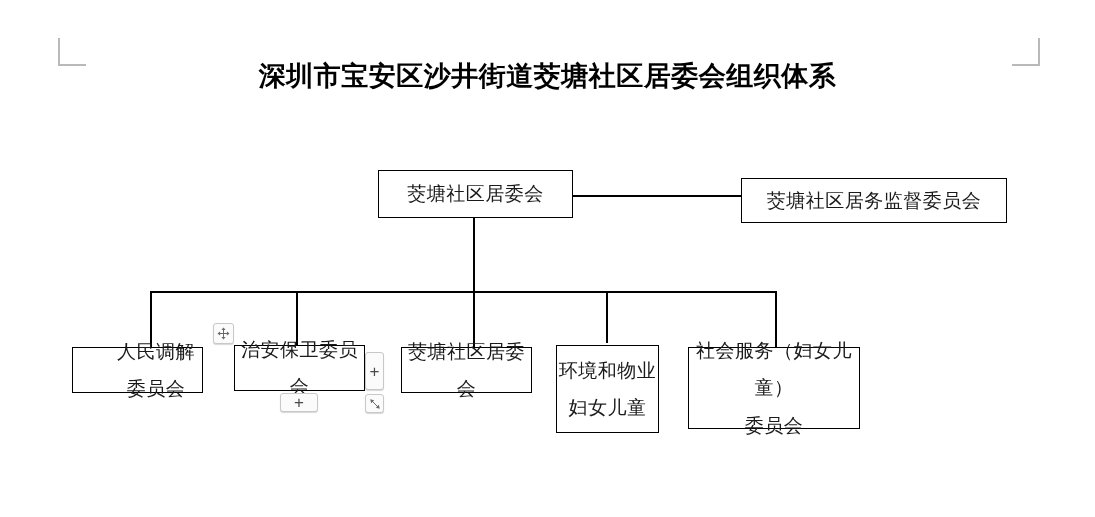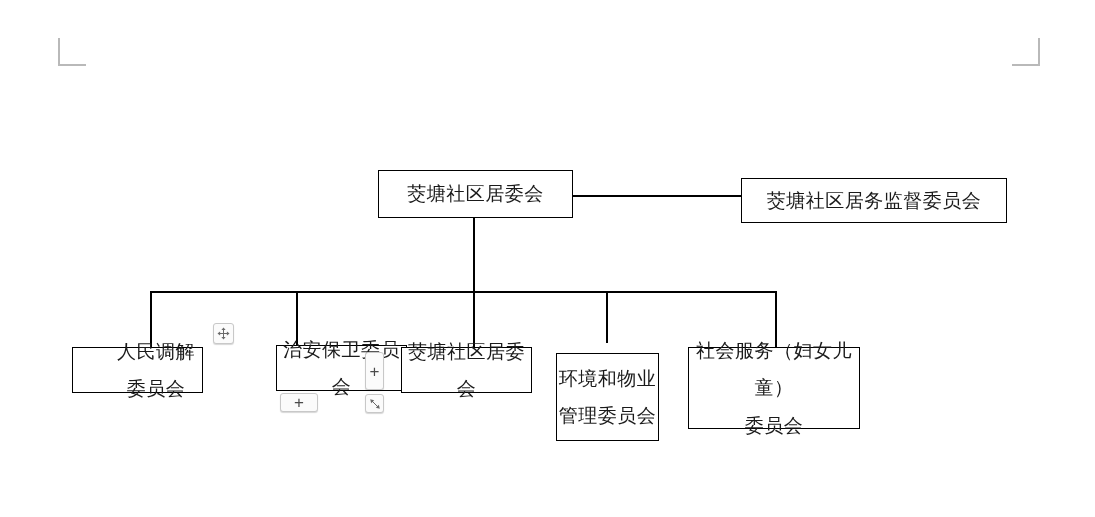--- a/index.html
+++ b/index.html
@@ -102,20 +102,21 @@
   .handle svg { display: block; }
 </style>
 </head>
 <body>
 
 <div id="page">
 
   <div class="corner tl"></div>
   <div class="corner tr"></div>
 
+  <div class="doc-title">深圳市宝安区沙井街道茭塘社区居委会组织体系</div>
 
   <div class="chart">
 
     <div class="ln h" style="left:573px; top:195px; width:168px;"></div>
 
     <div class="ln v" style="left:473px; top:218px; height:74px;"></div>
 
     <div class="ln h" style="left:150px; top:291px; width:626px;"></div>
 
     <div class="ln v" style="left:150px;  top:291px; height:56px;"></div>
@@ -129,32 +130,32 @@
     </div>
 
     <div class="node" style="left:741px; top:178px; width:266px; height:45px;justify-content:center;">
       <span class="lbl">茭塘社区居务监督委员会</span>
     </div>
 
     <div class="node" style="left:72px; top:347px; width:131px; height:46px;padding-left:37px;">
       <span class="lbl">人民调解委员会</span>
     </div>
 
-    <div class="node" style="left:234px; top:345px; width:131px; height:46px;margin-left:42px;">
+    <div class="node" style="left:234px; top:345px; width:131px; height:46px;">
       <span class="lbl">治安保卫委员会</span>
     </div>
 
     <div class="node" style="left:401px; top:347px; width:131px; height:46px;">
       <span class="lbl">茭塘社区居委会</span>
     </div>
 
-    <div class="node" style="left:556px; top:353px; width:103px; height:88px;">
+    <div class="node" style="left:556px; top:345px; width:103px; height:88px;">
       <span class="lbl">
         <span class="l1">环境和物业</span>
-        <span class="l2">管理委员会</span>
+        <span class="l2">妇女儿童</span>
       </span>
     </div>
 
     <div class="node" style="left:688px; top:347px; width:172px; height:82px;">
       <span class="lbl">
         <span class="l1">社会服务（妇女儿童）</span>
         <span class="l2">委员会</span>
       </span>
     </div>
 

